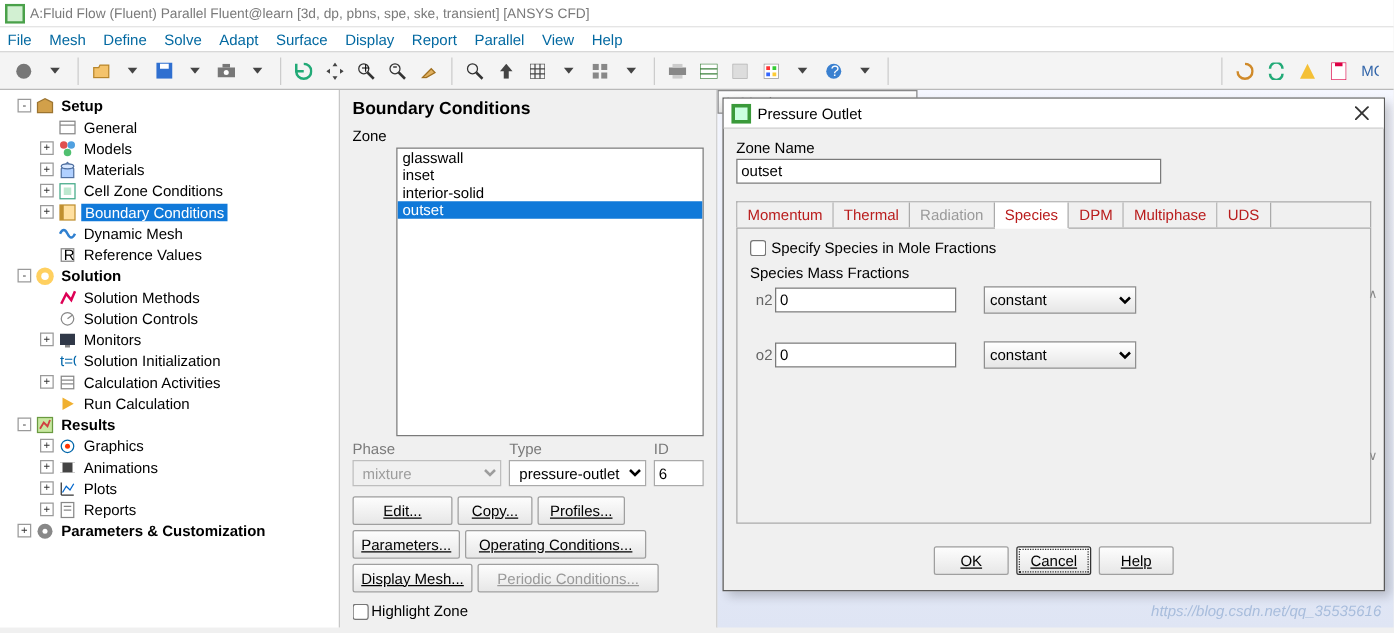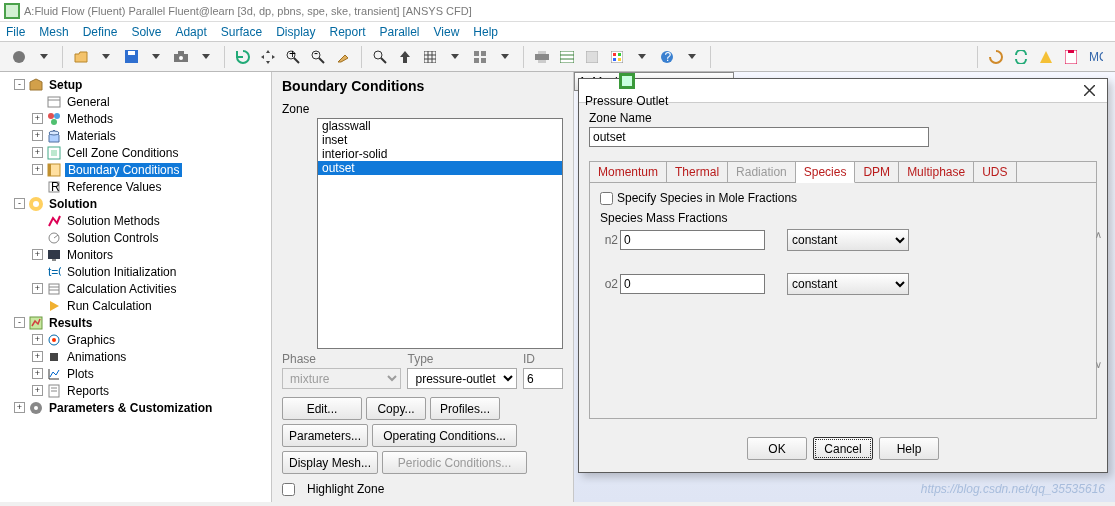--- a/index.html
+++ b/index.html
@@ -37,35 +37,35 @@
 .zone-label { margin-bottom: 2px; }
 .zone-list { border: 1px solid #7a7a7a; background: #fff; height: 255px; overflow: auto; margin-left: 35px; }
 .zone-list div { padding: 0 4px; height: 14px; line-height: 14px; }
 .zone-list .selected { background: #1079d9; color: #fff; }
 .phase-row { display: flex; gap: 6px; margin-top: 3px; }
 .phase-col { display: flex; flex-direction: column; }
 .phase-col label { color: #7a7a7a; margin-bottom: 2px; }
 .phase-col select, .phase-col input { height: 21px; border: 1px solid #aaa; background: #fff; padding: 0 3px; }
 .phase-col .disabled { background: #f0f0f0; color: #7a7a7a; }
 .btn-row { display: flex; gap: 4px; margin-top: 8px; flex-wrap: wrap; }
-.wbtn { min-width: 80px; height: 23px; background: linear-gradient(#fdfdfd,#e7e7e7); border: 1px solid #9f9f9f; border-radius: 2px; padding: 0 6px; cursor: default; }
+.wbtn { min-width: 80px; height: 23px; background: linear-gradient(#fdfdfd,#e7e7e7); border: 1px solid #9f9f9f; border-radius: 2px; padding: 0 6px; cursor: default; text-decoration: underline; }
 .wbtn.disabled { color: #9a9a9a; }
 .wbtn.wide { min-width: 145px; }
-.hlrow { display:flex; align-items:center; gap:12px; margin-top:8px; }
+.hlrow { display:flex; align-items:center; gap:2px; margin-top:8px; }
 
 
 .right-pane { flex: 1; position: relative; background: linear-gradient(#f5f7ff, #dfe5f4); }
 .mesh-combo { position: absolute; top: 0; left: 0; width: 160px; height: 19px; border: 1px solid #888; background: linear-gradient(#fff,#e5e5e5); padding: 0 4px; display:flex; align-items:center; justify-content:space-between; }
 .mesh-combo::after { content:"▾"; font-size:9px; color:#444; }
 .watermark { position:absolute; right:10px; bottom:6px; color:#a8bddc; font-style: italic; font-size: 12px; }
 
 
 .dialog { position: absolute; left: 578px; top: 78px; width: 530px; height: 395px; background: #f0f0f0; border: 1px solid #5a5a5a; box-shadow: 4px 4px 8px rgba(0,0,0,.2); display:flex; flex-direction:column; }
 .dlg-title { height: 24px; background: #fff; display:flex; align-items:center; justify-content:space-between; padding:0 6px; border-bottom:1px solid #ccc; }
-.dlg-title .left { display:flex; align-items:center; gap:5px;flex-direction:column; }
+.dlg-title .left { display:flex; align-items:center; gap:5px; }
 .dlg-close { width:24px; height:18px; display:flex;align-items:center;justify-content:center; }
 .dlg-body { padding:8px 10px; flex:1; display:flex; flex-direction:column; }
 .zn-input { width: 340px; height: 20px; border:1px solid #7a7a7a; background:#fff; padding:0 3px; margin-top:2px; }
 .tabstrip { display:flex; border-top:1px solid #aaa; border-left:1px solid #aaa; border-right:1px solid #aaa; margin-top:14px; }
 .tab { padding:3px 8px; border-right:1px solid #aaa; background:#f0f0f0; color:#b91c1c; }
 .tab.active { background:#fff; border-bottom:1px solid #fff; margin-bottom:-1px; position:relative; z-index:1; }
 .tab.disabled { color:#9a9a9a; }
 .tabpage { border:1px solid #aaa; flex:1; background:#f0f0f0; padding:8px 10px 8px 10px; }
 .chk { display:flex; align-items:center; gap:4px; margin-bottom:6px; }
 .chk input { width:13px; height:13px; }
@@ -339,21 +339,21 @@
         </div>
         <div class="tree-node depth-1">
           <span class="expander">+</span>
           <span class="ticon">
             <svg width="14" height="14">
               <circle cx="4" cy="4" r="3" fill="#e05050"></circle>
               <circle cx="10" cy="4" r="3" fill="#50a0e0"></circle>
               <circle cx="7" cy="10" r="3" fill="#50c070"></circle>
             </svg>
           </span>
-          <span class="lbl">Methods</span>
+          <span class="lbl">Models</span>
         </div>
         <div class="tree-node depth-1">
           <span class="expander">+</span>
           <span class="ticon">
             <svg width="14" height="14">
               <path d="M7 1 L12 6 L12 13 L2 13 L2 6 Z" fill="#b0d0ff" stroke="#5070a0"></path>
               <ellipse cx="7" cy="4" rx="5" ry="2" fill="#d8e8ff" stroke="#5070a0"></ellipse>
             </svg>
           </span>
           <span class="lbl">Materials</span>
@@ -370,20 +370,29 @@
         </div>
         <div class="tree-node depth-1 selected">
           <span class="expander">+</span>
           <span class="ticon">
             <svg width="14" height="14">
               <rect x="1" y="1" width="12" height="12" fill="#ffe0a0" stroke="#c09030"></rect>
               <rect x="1" y="1" width="3" height="12" fill="#c09030"></rect>
             </svg>
           </span>
           <span class="lbl">Boundary Conditions</span>
+        </div>
+        <div class="tree-node depth-1">
+          <span class="spacer"></span>
+          <span class="ticon">
+            <svg width="14" height="14">
+              <path d="M1 7 Q4 1 7 7 T13 7" fill="none" stroke="#3080d0" stroke-width="2"></path>
+            </svg>
+          </span>
+          <span class="lbl">Dynamic Mesh</span>
         </div>
         <div class="tree-node depth-1">
           <span class="spacer"></span>
           <span class="ticon">
             <svg width="14" height="14">
               <rect x="2" y="2" width="10" height="10" fill="#fff" stroke="#888"></rect>
               <text x="4" y="11" font-size="9">R</text>
             </svg>
           </span>
           <span class="lbl">Reference Values</span>

